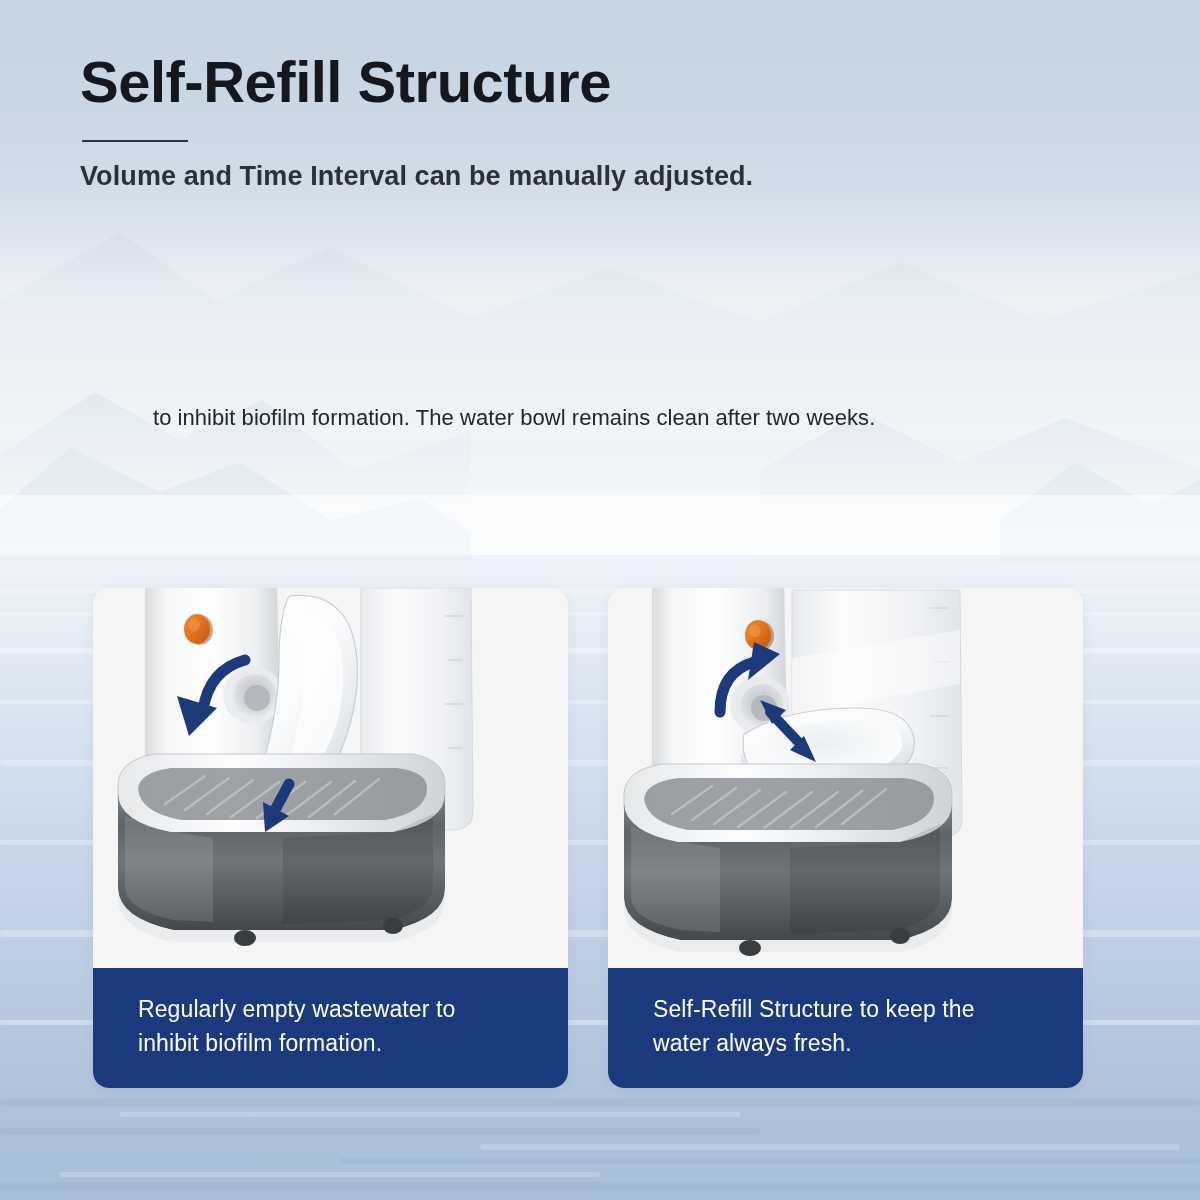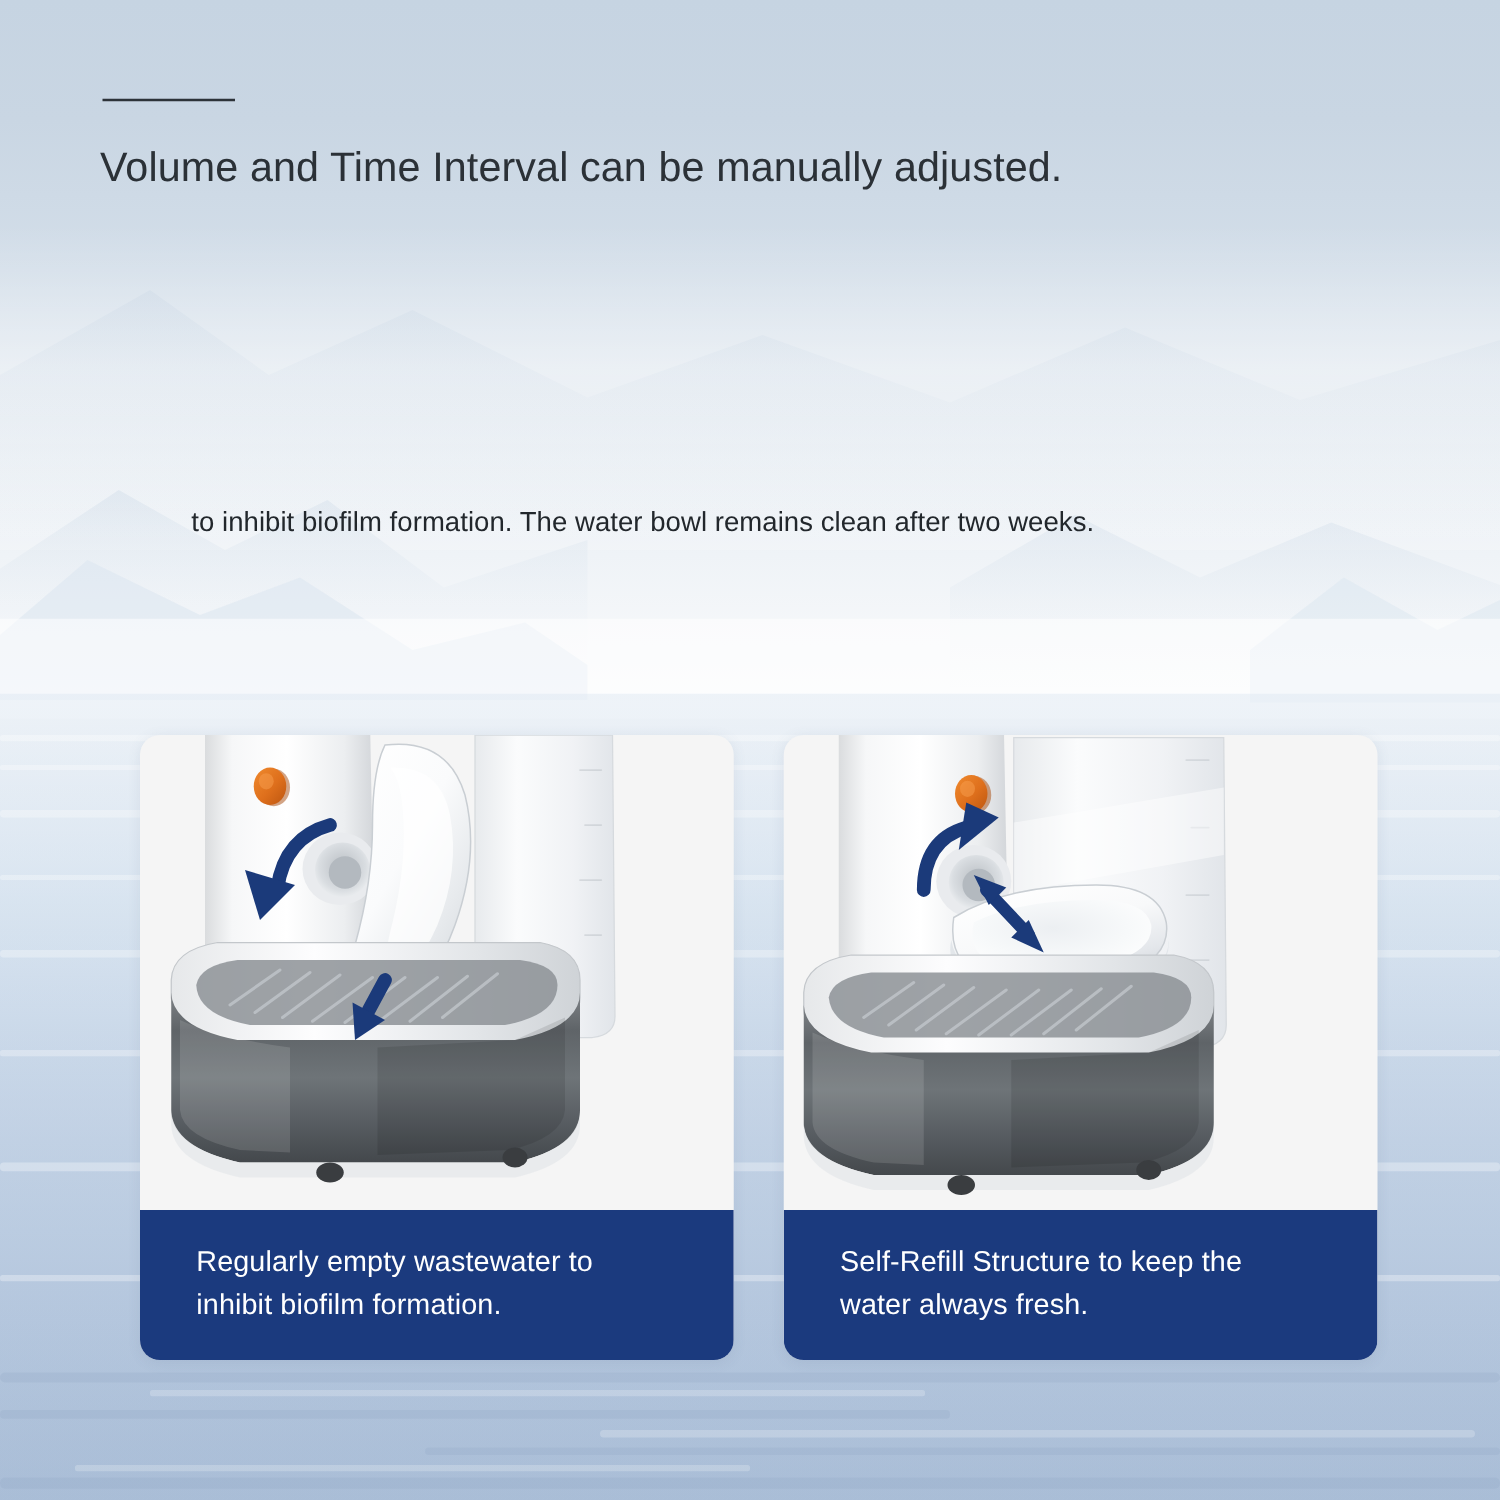--- a/index.html
+++ b/index.html
@@ -65,24 +65,24 @@
     margin: 0;
     white-space: nowrap;
   }
   .divider {
     width: 106px;
     height: 2px;
     background: #2d3339;
     margin: 27px 0 0 2px;
   }
   .subtitle {
-    font-size: 33px;
-    font-weight: 400;
+    font-size: 27px;
+    font-weight: 700;
     color: #2b3137;
-    margin: 32px 0 0 0;
+    margin: 18px 0 0 0;
     letter-spacing: 0.1px;
     line-height: 1.25;
   }
 
   
   .feature {
     position: absolute;
     left: 140px;
     top: 330px;
     width: 1000px;
@@ -99,21 +99,21 @@
     font-size: 22px;
     font-weight: 400;
     color: #22272c;
     margin: 18px 0 0 13px;
     letter-spacing: 0.05px;
   }
 
   
   .cards {
     position: absolute;
-    left: 112px;
+    left: 93px;
     top: 588px;
     width: 990px;
     height: 500px;
     display: flex;
     justify-content: space-between;
   }
   .card {
     position: relative;
     width: 475px;
     height: 500px;
@@ -212,20 +212,21 @@
       <rect x="0" y="1182" width="1200" height="9" rx="4"></rect>
     </g>
     <g opacity="0.22" fill="#ffffff">
       <rect x="120" y="1112" width="620" height="5" rx="2"></rect>
       <rect x="480" y="1144" width="700" height="6" rx="3"></rect>
       <rect x="60" y="1172" width="540" height="5" rx="2"></rect>
     </g>
   </svg>
 
   <div class="header">
+    <h1 class="title">Self-Refill Structure</h1>
     <div class="divider"></div>
     <p class="subtitle">Volume and Time Interval can be manually adjusted.</p>
   </div>
 
   <div class="feature">
     <h2 class="feature-heading">
       <br>
     </h2>
     <p class="feature-sub">to inhibit biofilm formation. The water bowl remains clean after two weeks.</p>
   </div>

